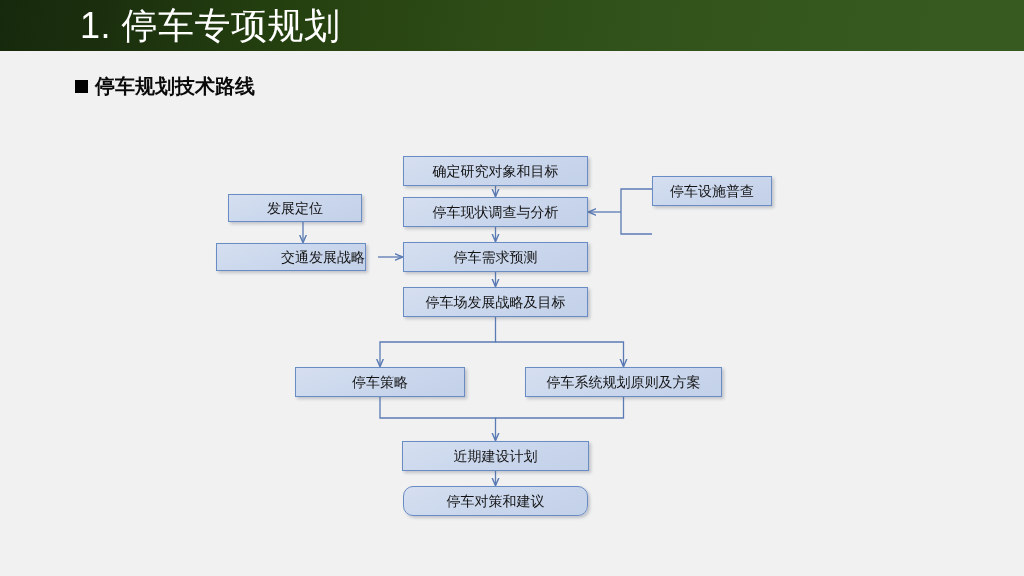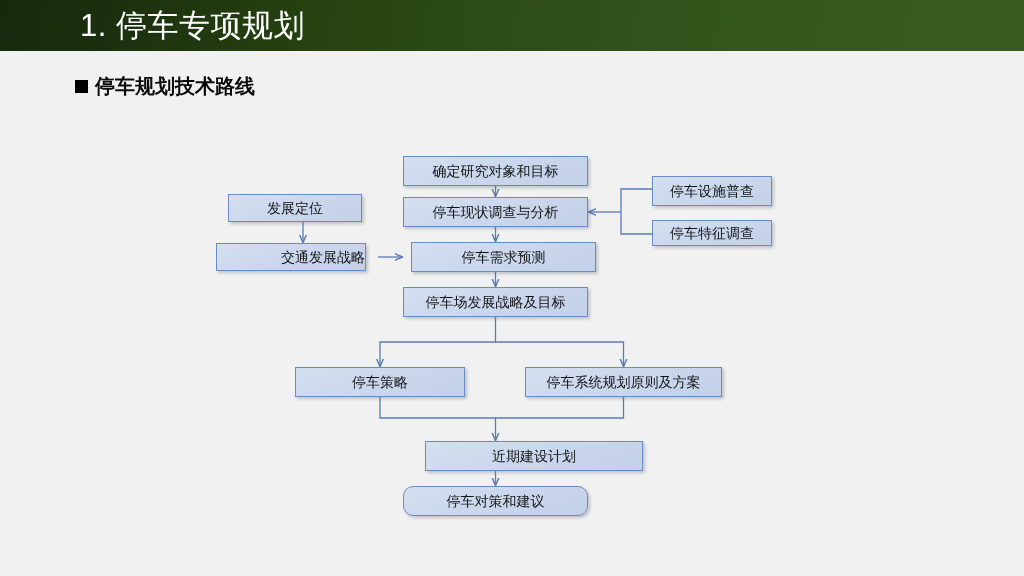--- a/index.html
+++ b/index.html
@@ -35,21 +35,21 @@
         #24400f 28%,
         #2d4c16 48%,
         #33551c 68%,
         #35591e 86%,
         #365a1f 100%);
   }
   #header-title {
     position: absolute;
     left: 80px;
     top: 4px;
-    font-size: 31px;
+    font-size: 36px;
     line-height: 44px;
     color: #ffffff;
     font-weight: 400;
     letter-spacing: 0.5px;
     white-space: nowrap;
   }
 
   
   #subhead {
     position: absolute;
@@ -152,53 +152,50 @@
     </svg>
 
     <div class="node" style="left:403px; top:156px; width:185px; height:30px;">
       <span>确定研究对象和目标</span>
     </div>
 
     <div class="node" style="left:403px; top:197px; width:185px; height:30px;">
       <span>停车现状调查与分析</span>
     </div>
 
-    <div class="node" style="left:403px; top:242px; width:185px; height:30px;margin-left:8px;">
+    <div class="node" style="left:403px; top:242px; width:185px; height:30px;">
       <span>停车需求预测</span>
     </div>
 
     <div class="node" style="left:403px; top:287px; width:185px; height:30px;">
       <span>停车场发展战略及目标</span>
     </div>
 
     <div class="node" style="left:228px; top:194px; width:134px; height:28px;">
       <span>发展定位</span>
     </div>
 
     <div class="node" style="left:216px; top:243px; width:150px; height:28px;justify-content:flex-end;">
       <span>交通发展战略</span>
     </div>
 
     <div class="node" style="left:652px; top:176px; width:120px; height:30px;">
       <span>停车设施普查</span>
     </div>
 
-    <div class="node" style="left:652px; top:220px; width:120px; height:26px;">
-      <span>停车特征调查</span>
-    </div>
 
     <div class="node" style="left:295px; top:367px; width:170px; height:30px;">
       <span>停车策略</span>
     </div>
 
     <div class="node" style="left:525px; top:367px; width:197px; height:30px;">
       <span>停车系统规划原则及方案</span>
     </div>
 
-    <div class="node" style="left:425px; top:441px; width:218px; height:30px;">
+    <div class="node" style="left:402px; top:441px; width:187px; height:30px;">
       <span>近期建设计划</span>
     </div>
 
     <div class="node" style="left:403px; top:486px; width:185px; height:30px;border-radius:10px;">
       <span>停车对策和建议</span>
     </div>
 
   </div>
 </div>
 

